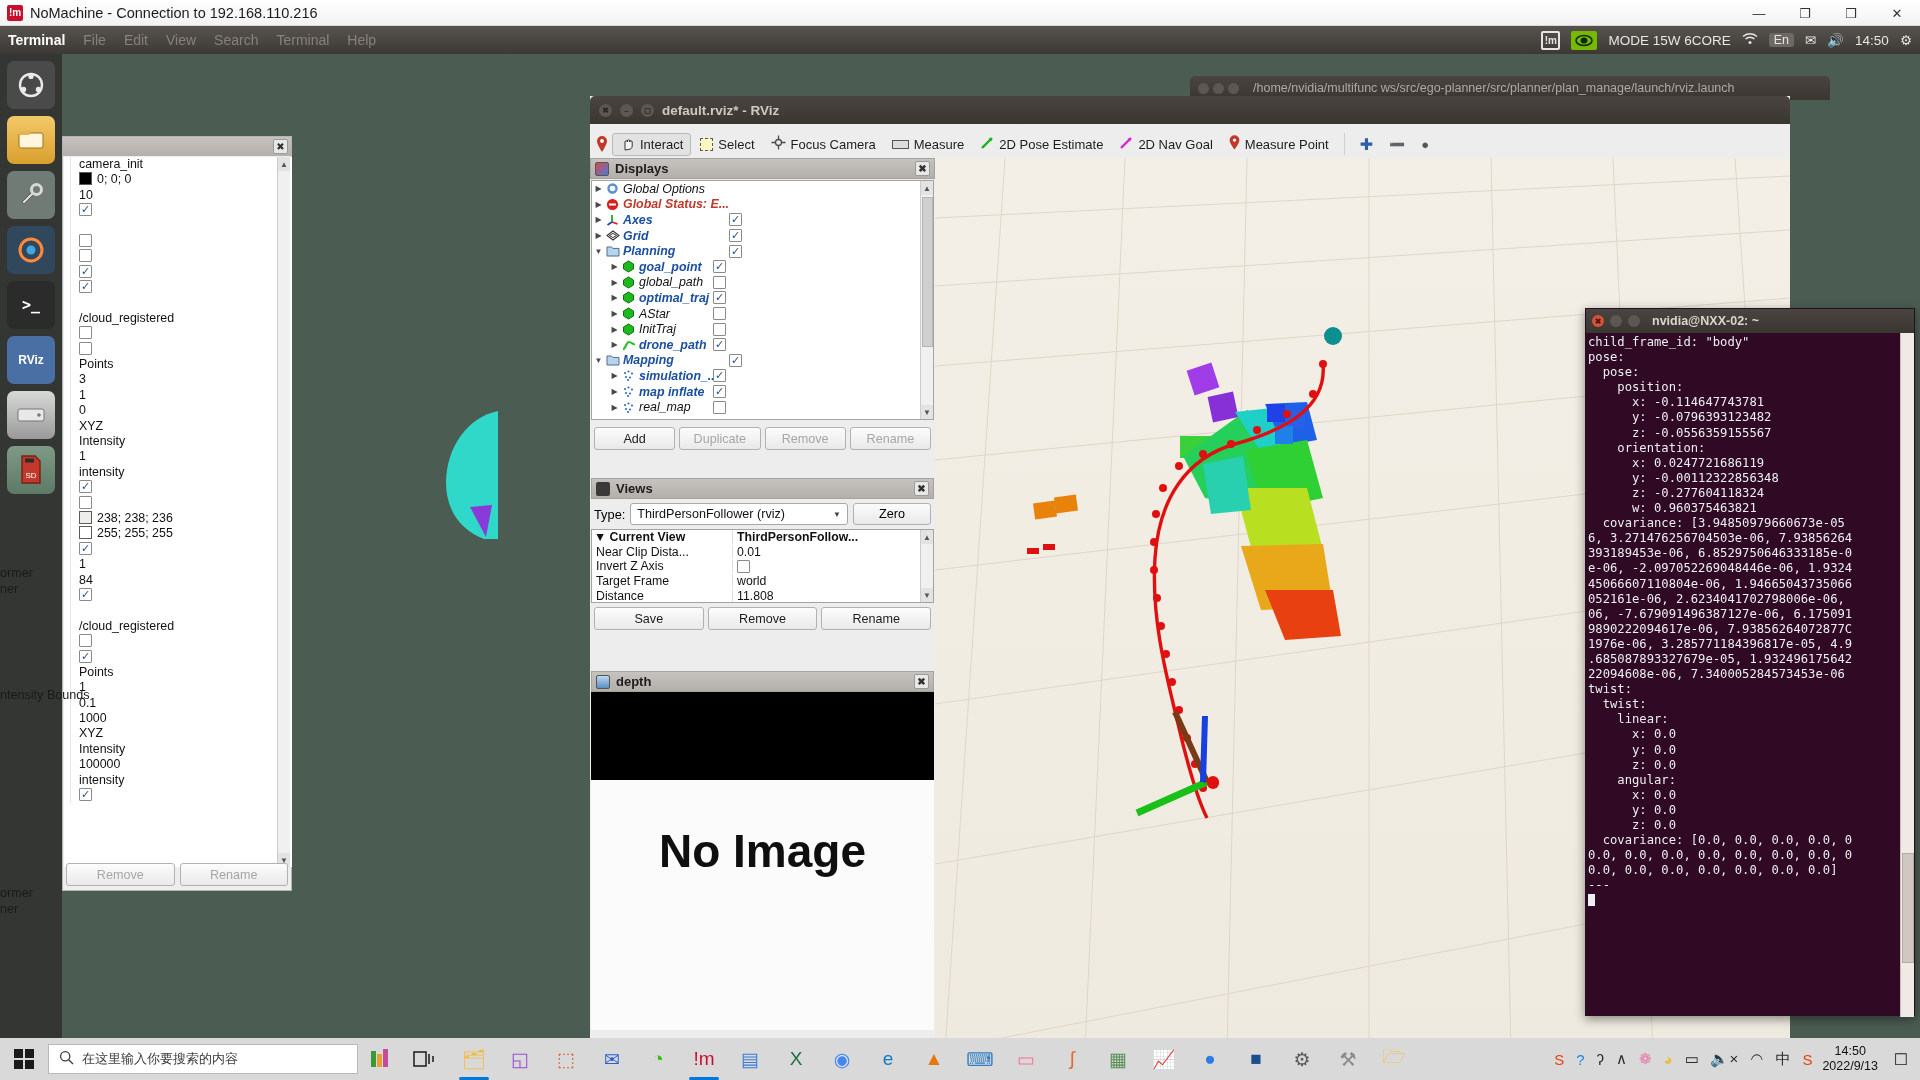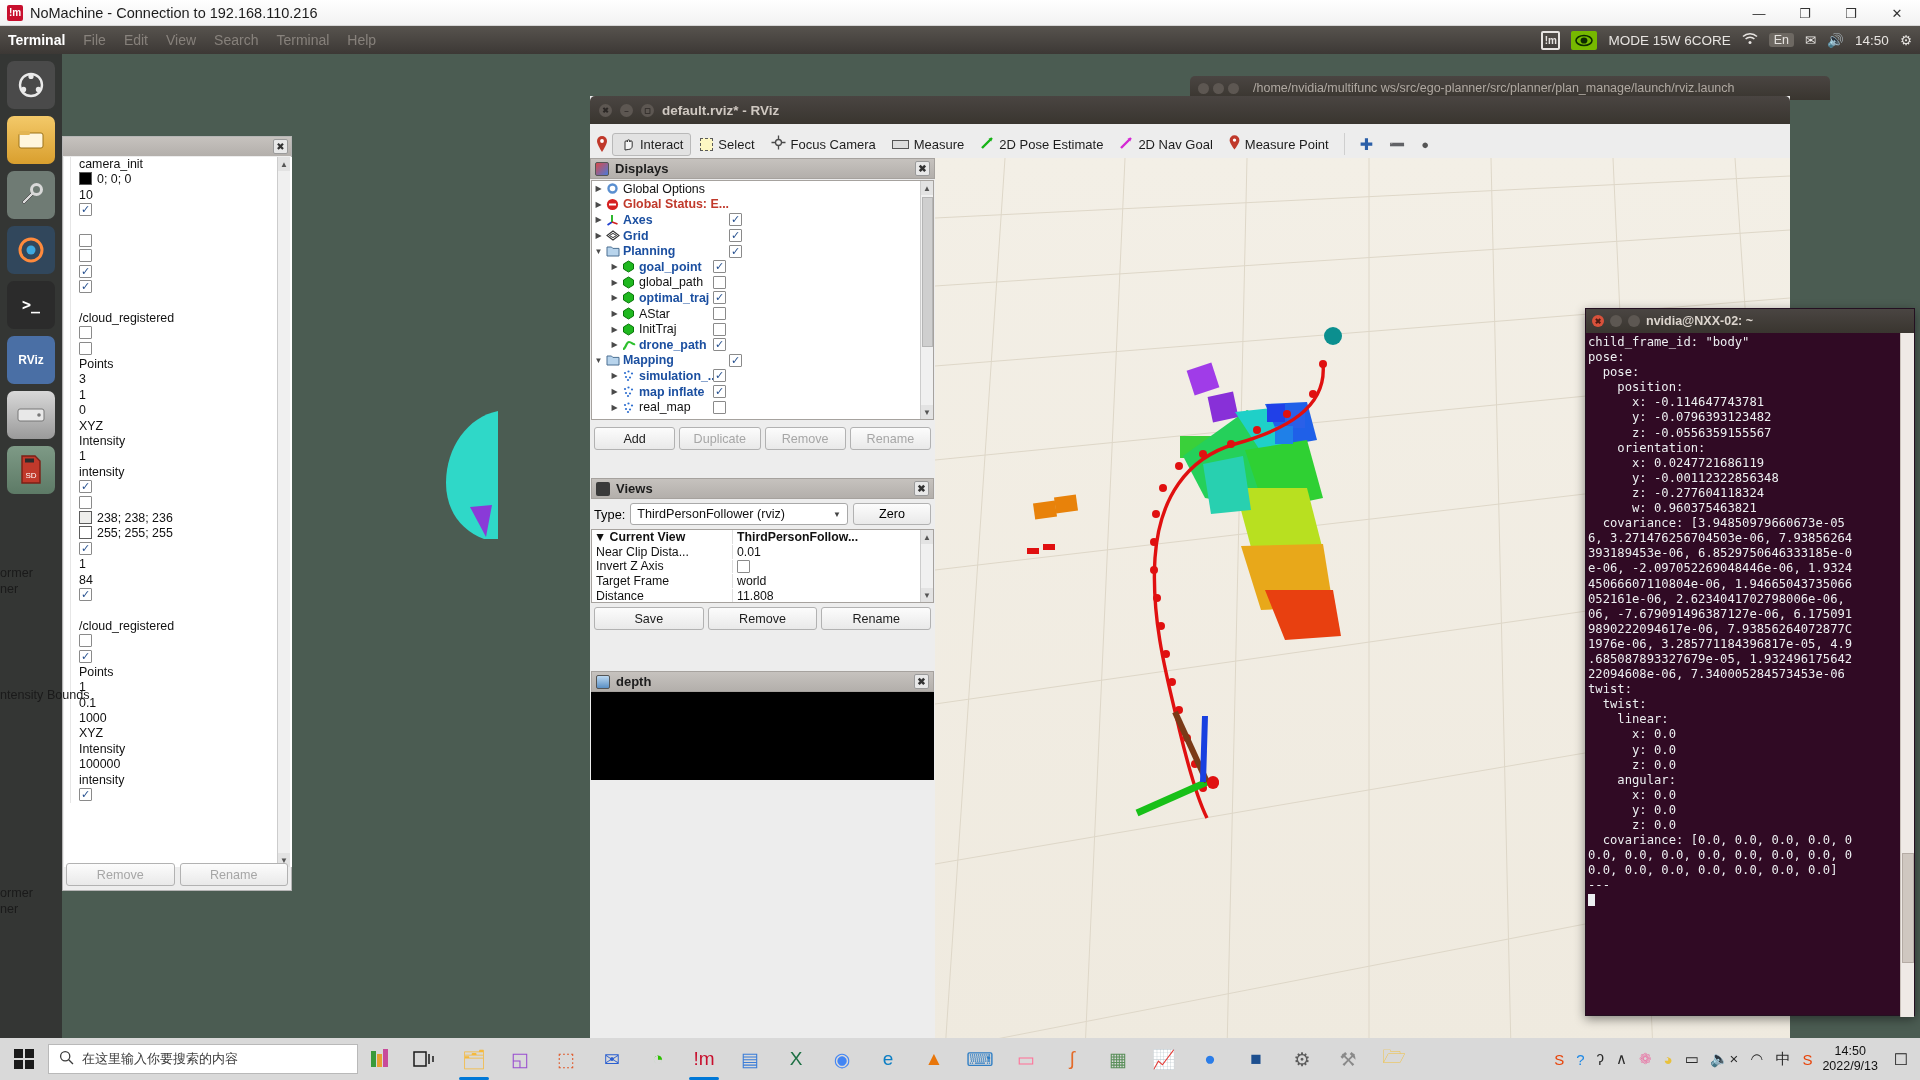--- a/index.html
+++ b/index.html
@@ -105,21 +105,21 @@
 
   #displays-tree{
     position:absolute; left:1px; top:22px; width:343px; height:240px;
     background:#fff; border:1px solid #a6a29e; overflow:hidden;
   }
   .tree-row{ height:15.6px; display:flex; align-items:center;
     font-size:12.4px; white-space:nowrap; position:relative; }
   .arrow{ width:13px;text-align:center;font-size:8px;color:#4a4a4a;flex:0 0 13px;}
   .tico{ width:15px;display:flex;align-items:center;justify-content:center;
     flex:0 0 15px; font-size:11px;}
-  .tlabel{ padding-left:3px; }
+  .tlabel{ padding-left:3px;font-style:italic; }
   .blue{ color:#1b4fa0; font-weight:bold; }
   .black{ color:#111; }
   .red{ color:#c0392b; font-weight:bold; }
   .cbx{ position:absolute; left:137px; width:13px;height:13px;
     border:1px solid #8a8a8a; background:#fff; border-radius:1px;
     display:flex;align-items:center;justify-content:center;
     font-size:11px;color:#26508f;line-height:1;}
   .tree-scroll{ position:absolute; right:0; top:0; width:13px; height:100%;
     background:#f0f0f0; border-left:1px solid #ccc; }
   .ts-thumb{ position:absolute;left:1px;top:16px;width:11px;height:150px;
@@ -799,20 +799,23 @@
         </div>
       </div>
 
       <div id="depth-panel">
         <div class="panel-header">
           <span class="panel-ico" style="background:linear-gradient(#bcd8f0,#5a8fc4);border:1px solid #555"></span>
           <span>depth</span>
           <span class="panel-x">✖</span>
         </div>
         <div id="depth-black"></div>
+        <div id="depth-white">
+          <span id="noimage">No Image</span>
+        </div>
       </div>
     </div>
 
     <div id="viewport">
       <svg width="855" height="893" viewBox="0 0 855 893" aria-hidden="true">
         <defs>
           <linearGradient id="floor" x1="0" y1="0" x2="0" y2="1">
             <stop offset="0" stop-color="#f3efe6"></stop>
             <stop offset="1" stop-color="#efeadf"></stop>
           </linearGradient>
@@ -908,21 +911,21 @@
   <svg style="position:absolute;left:440px;top:385px;width:60px;height:135px" aria-hidden="true">
     <path d="M58 0 C28 6 6 36 6 72 C6 100 22 120 44 128 L58 128 Z" fill="#2fd8c8"></path>
     <path d="M30 96 L46 126 L52 94 Z" fill="#8a3ad8"></path>
   </svg>
 
   <div id="term-window">
     <div id="term-title">
       <span class="tdot-r">✖</span>
       <span class="tdot-g"></span>
       <span class="tdot-g"></span>
-      <span style="margin-left:0">nvidia@NXX-02: ~</span>
+      <span style="margin-left:6px">nvidia@NXX-02: ~</span>
     </div>
     <div id="term-body">child_frame_id: "body"
 pose:
   pose:
     position:
       x: -0.114647743781
       y: -0.0796393123482
       z: -0.0556359155567
     orientation:
       x: 0.0247721686119

